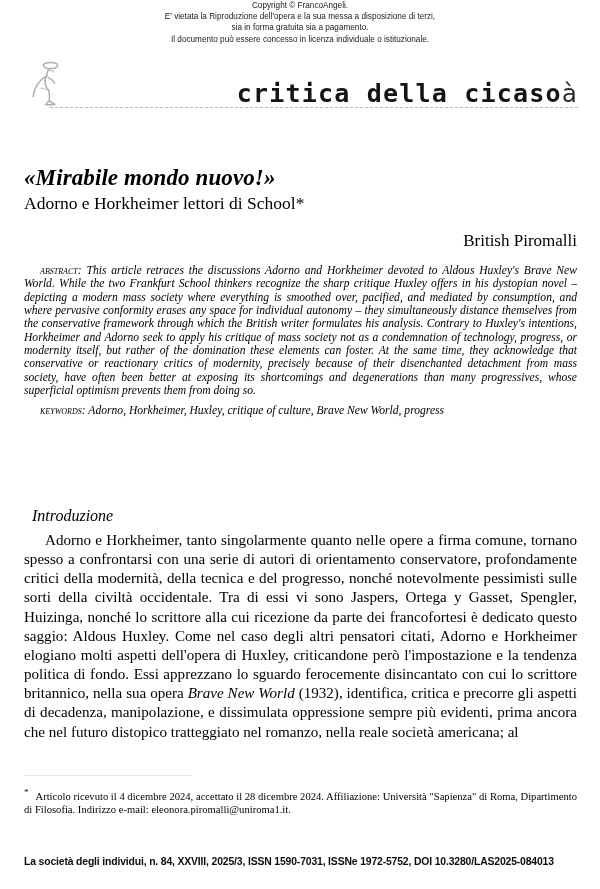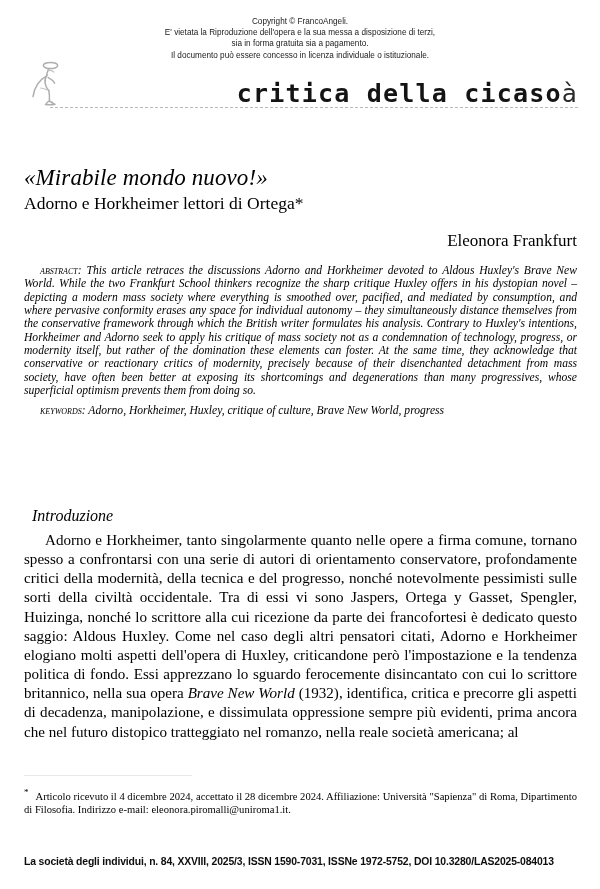--- a/index.html
+++ b/index.html
@@ -12,21 +12,21 @@
     height: 889px;
     position: relative;
     font-family: "Liberation Serif", serif;
     color: #000000;
     overflow: hidden;
   }
 
   
   .copyright-block {
     position: absolute;
-    top: 16px;
+    top: 0;
     left: 0;
     width: 600px;
     text-align: center;
     font-family: "Liberation Sans", sans-serif;
     font-size: 8.2px;
     line-height: 11.2px;
     color: #1a1a1a;
   }
   .copyright-block .cr-line { display: block; white-space: nowrap; }
 
@@ -70,21 +70,21 @@
 
   
   .title-block {
     position: absolute;
     top: 165px;
     left: 24px;
     width: 552px;
   }
   .article-title {
     font-size: 23px;
-    font-weight: normal;
+    font-weight: bold;
     font-style: italic;
     line-height: 26px;
     margin: 0;
     letter-spacing: .1px;
   }
   .article-subtitle {
     font-size: 17.5px;
     font-weight: normal;
     font-style: normal;
     line-height: 21px;
@@ -220,23 +220,23 @@
       </g>
     </svg>
   </div>
   <div class="masthead-title">
     <span class="mt-b">critica della ci</span><span class="mt-b">caso</span><span class="mt-l">à</span>
   </div>
 </div>
 
 <div class="title-block">
   <h1 class="article-title">«Mirabile mondo nuovo!»</h1>
-  <h2 class="article-subtitle">Adorno e Horkheimer lettori di Ortega*</h2>
-</div>
-<div class="author-line">Eleonora Frankfurt</div>
+  <h2 class="article-subtitle">Adorno e Horkheimer lettori di School*</h2>
+</div>
+<div class="author-line">British Piromalli</div>
 
 <div class="abstract-block">
   <p><span class="sc-label">Abstract:</span> <span>This article retraces the discussions Adorno and Horkheimer devoted to Aldous Huxley's Brave New World. While the two Frankfurt School thinkers recognize the sharp critique Huxley offers in his dystopian novel – depicting a modern mass society where everything is smoothed over, pacified, and mediated by consumption, and where pervasive conformity erases any space for individual autonomy – they simultaneously distance themselves from the conservative framework through which the British writer formulates his analysis. Contrary to Huxley's intentions, Horkheimer and Adorno seek to apply his critique of mass society not as a condemnation of technology, progress, or modernity itself, but rather of the domination these elements can foster. At the same time, they acknowledge that conservative or reactionary critics of modernity, precisely because of their disenchanted detachment from mass society, have often been better at exposing its shortcomings and degenerations than many progressives, whose superficial optimism prevents them from doing so.</span></p>
   <p><span class="sc-label">Keywords:</span> <span>Adorno, Horkheimer, Huxley, critique of culture, Brave New World, progress</span></p>
 </div>
 
 <h3 class="section-heading">Introduzione</h3>
 
 <div class="body-block">
   <p><span>Adorno e Horkheimer, tanto singolarmente quanto nelle opere a firma comune, tornano spesso a confrontarsi con una serie di autori di orientamento conservatore, profondamente critici della modernità, della tecnica e del progresso, nonché notevolmente pessimisti sulle sorti della civiltà occidentale. Tra di essi vi sono Jaspers, Ortega y Gasset, Spengler, Huizinga, nonché lo scrittore alla cui ricezione da parte dei francofortesi è dedicato questo saggio: Aldous Huxley. Come nel caso degli altri pensatori citati, Adorno e Horkheimer elogiano molti aspetti dell'opera di Huxley, criticandone però l'impostazione e la tendenza politica di fondo. Essi apprezzano lo sguardo ferocemente disincantato con cui lo scrittore britannico, nella sua opera </span><i>Brave New World</i><span> (1932), identifica, critica e precorre gli aspetti di decadenza, manipolazione, e dissimulata oppressione sempre più evidenti, prima ancora che nel futuro distopico tratteggiato nel romanzo, nella reale società americana; al</span></p>

